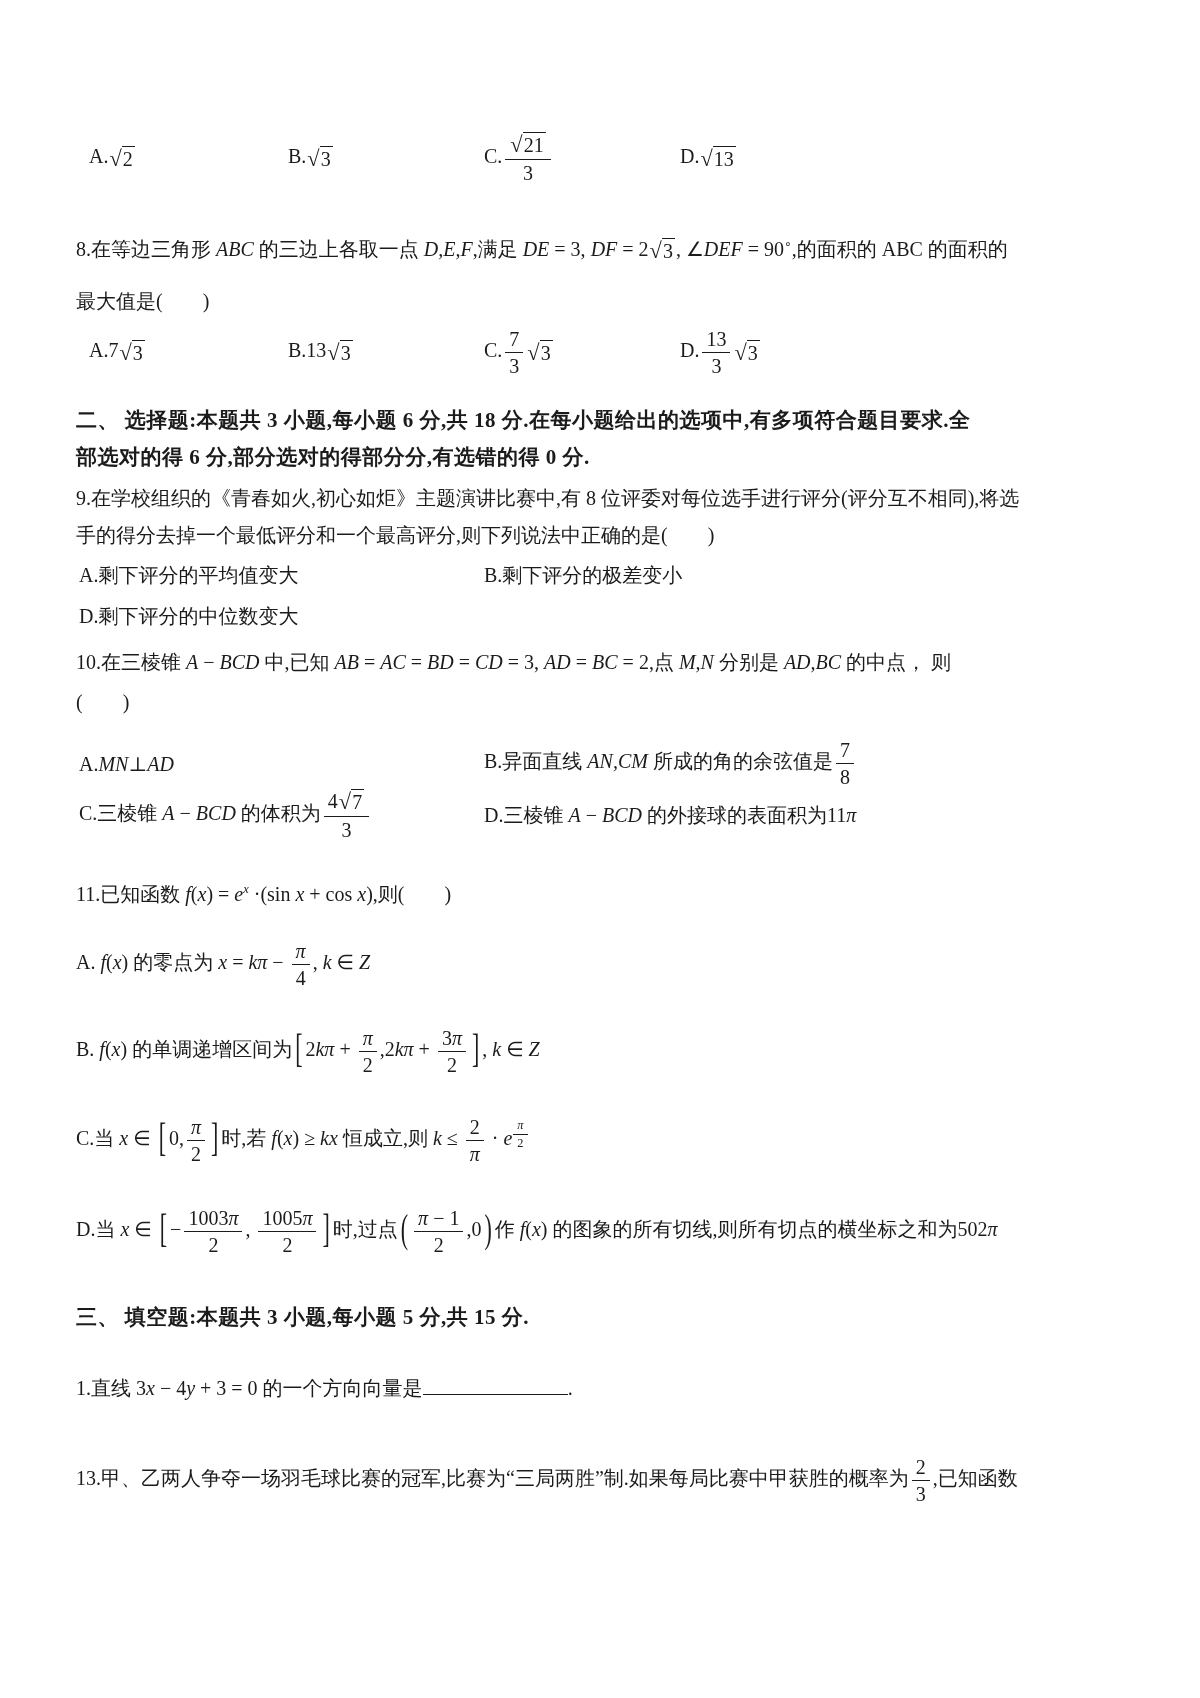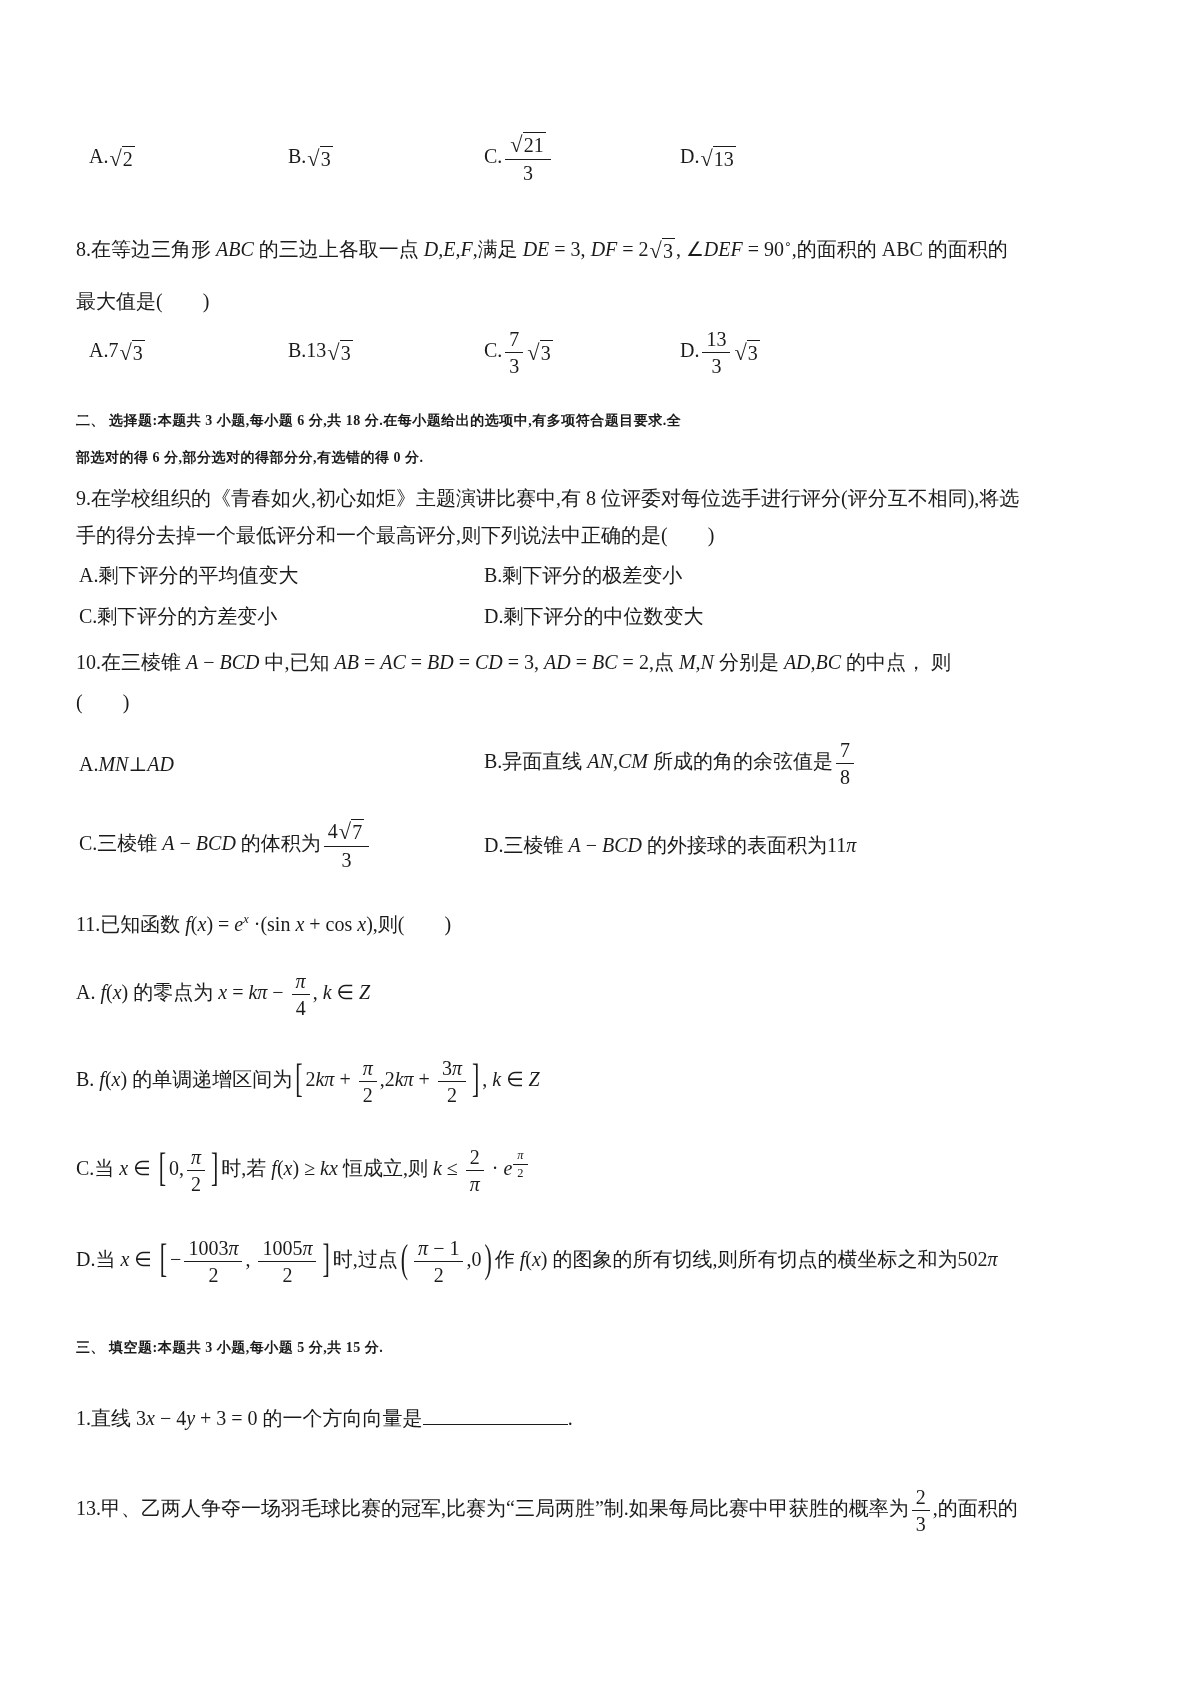--- a/index.html
+++ b/index.html
@@ -6,21 +6,21 @@
   body{
     width:1200px;height:1698px;overflow:hidden;
     background:#ffffff;color:#1b1b1b;
     font-family:"Liberation Serif","DejaVu Serif",serif;
     font-size:20px;
   }
   .page{padding:0 56px 0 76px;}
   .para{line-height:37px;white-space:pre-wrap;font-family:Liberation Serif, serif;}
   .q8stem{line-height:52px;}
   .q10stem{line-height:40px;}
-  .bold{font-weight:bold;font-size:14px;letter-spacing:.5px;}
+  .bold{font-weight:bold;font-size:21px;letter-spacing:.5px;}
   .opt-row{display:grid;grid-template-columns:199px 196px 196px auto;
     padding-left:13px;align-items:center;white-space:pre-wrap;}
   .opt2-row{display:grid;grid-template-columns:405px auto;
     padding-left:3px;align-items:center;white-space:pre-wrap;}
   .opt{display:block;}
   .mi{font-style:italic;}
   sup.sup{font-size:.62em;line-height:0;vertical-align:super;}
   .sqrt{display:inline-flex;align-items:flex-start;vertical-align:middle;margin:0 1px;white-space:nowrap;}
   .sqrt-rad{font-size:1.12em;line-height:1.15;}
   .sqrt-body{border-top:1.6px solid currentColor;padding:0 2px 0 1px;line-height:1.25;}
@@ -84,43 +84,42 @@
 
   <div class="para bold" style="margin-top:24px"><span class="t">二、 选择题:本题共 3 小题,每小题 6 分,共 18 分.在每小题给出的选项中,有多项符合题目要求.全</span><br><span class="t">部选对的得 6 分,部分选对的得部分分,有选错的得 0 分.</span></div>
 
   <div class="para" style="margin-top:4px"><span class="t">9.在学校组织的《青春如火,初心如炬》主题演讲比赛中,有 8 位评委对每位选手进行评分(评分互不相同),将选</span><br><span class="t">手的得分去掉一个最低评分和一个最高评分,则下列说法中正确的是(        )</span></div>
 
   <div class="opt2-row" style="margin-top:8px">
     <span class="opt"><span class="t">A.剩下评分的平均值变大</span></span>
     <span class="opt"><span class="t">B.剩下评分的极差变小</span></span>
   </div>
   <div class="opt2-row" style="margin-top:14px">
-    <span class="opt"><span class="t">C.剩下评分的方差变小</span></span>
     <span class="opt"><span class="t">D.剩下评分的中位数变大</span></span>
   </div>
 
   <div class="para q10stem" style="margin-top:12px"><span class="t">10.在三棱锥 </span><span class="mi">A</span><span class="t"> − </span><span class="mi">BCD</span><span class="t"> 中,已知 </span><span class="mi">AB</span><span class="t"> = </span><span class="mi">AC</span><span class="t"> = </span><span class="mi">BD</span><span class="t"> = </span><span class="mi">CD</span><span class="t"> = 3, </span><span class="mi">AD</span><span class="t"> = </span><span class="mi">BC</span><span class="t"> = 2,点 </span><span class="mi">M,N</span><span class="t"> 分别是 </span><span class="mi">AD,BC</span><span class="t"> 的中点， 则</span><br><span class="t">(        )</span></div>
 
   <div class="opt2-row" style="margin-top:16px">
     <span class="opt"><span class="t">A.</span><span class="mi">MN</span><span class="t">⊥</span><span class="mi">AD</span></span>
     <span class="opt"><span class="t">B.异面直线 </span><span class="mi">AN,CM</span><span class="t"> 所成的角的余弦值是</span><span class="frac"><span class="num"><span class="t">7</span></span><span class="den"><span class="t">8</span></span></span></span>
   </div>
-  <div class="opt2-row" style="margin-top:30px">
+  <div class="opt2-row" style="">
     <span class="opt"><span class="t">C.三棱锥 </span><span class="mi">A</span><span class="t"> − </span><span class="mi">BCD</span><span class="t"> 的体积为</span><span class="frac"><span class="num"><span class="t">4</span><span class="sqrt">
               <span class="sqrt-rad">√</span>
               <span class="sqrt-body"><span class="t">7</span></span>
             </span></span><span class="den"><span class="t">3</span></span></span></span>
     <span class="opt"><span class="t">D.三棱锥 </span><span class="mi">A</span><span class="t"> − </span><span class="mi">BCD</span><span class="t"> 的外接球的表面积为11</span><span class="mi">π</span></span>
   </div>
 
   <div class="para" style="margin-top:34px"><span class="t">11.已知函数 </span><span class="mi">f</span><span class="t">(</span><span class="mi">x</span><span class="t">) = </span><span class="mi">e</span><sup class="sup"><span class="mi">x</span></sup><span class="t"> ·(sin </span><span class="mi">x</span><span class="t"> + cos </span><span class="mi">x</span><span class="t">),则(        )</span></div>
   <div class="para" style="margin-top:26px"><span class="t">A. </span><span class="mi">f</span><span class="t">(</span><span class="mi">x</span><span class="t">) 的零点为 </span><span class="mi">x</span><span class="t"> = </span><span class="mi">kπ</span><span class="t"> − </span><span class="frac"><span class="num"><span class="mi">π</span></span><span class="den"><span class="t">4</span></span></span><span class="t">, </span><span class="mi">k</span><span class="t"> ∈ </span><span class="mi">Z</span></div>
   <div class="para" style="margin-top:36px"><span class="t">B. </span><span class="mi">f</span><span class="t">(</span><span class="mi">x</span><span class="t">) 的单调递增区间为</span><span class="big">[</span><span class="t">2</span><span class="mi">kπ</span><span class="t"> + </span><span class="frac"><span class="num"><span class="mi">π</span></span><span class="den"><span class="t">2</span></span></span><span class="t">,2</span><span class="mi">kπ</span><span class="t"> + </span><span class="frac"><span class="num"><span class="t">3</span><span class="mi">π</span></span><span class="den"><span class="t">2</span></span></span><span class="big">]</span><span class="t">, </span><span class="mi">k</span><span class="t"> ∈ </span><span class="mi">Z</span></div>
   <div class="para" style="margin-top:38px"><span class="t">C.当 </span><span class="mi">x</span><span class="t"> ∈ </span><span class="big">[</span><span class="t">0,</span><span class="frac"><span class="num"><span class="mi">π</span></span><span class="den"><span class="t">2</span></span></span><span class="big">]</span><span class="t">时,若 </span><span class="mi">f</span><span class="t">(</span><span class="mi">x</span><span class="t">) ≥ </span><span class="mi">kx</span><span class="t"> 恒成立,则 </span><span class="mi">k</span><span class="t"> ≤ </span><span class="frac"><span class="num"><span class="t">2</span></span><span class="den"><span class="mi">π</span></span></span><span class="t"> · </span><span class="mi">e</span><sup class="sup"><span class="frac"><span class="num"><span class="mi">π</span></span><span class="den"><span class="t">2</span></span></span></sup></div>
   <div class="para" style="margin-top:40px"><span class="t">D.当 </span><span class="mi">x</span><span class="t"> ∈ </span><span class="big">[</span><span class="t">−</span><span class="frac"><span class="num"><span class="t">1003</span><span class="mi">π</span></span><span class="den"><span class="t">2</span></span></span><span class="t">, </span><span class="frac"><span class="num"><span class="t">1005</span><span class="mi">π</span></span><span class="den"><span class="t">2</span></span></span><span class="big">]</span><span class="t">时,过点</span><span class="big">(</span><span class="frac"><span class="num"><span class="mi">π</span><span class="t"> − 1</span></span><span class="den"><span class="t">2</span></span></span><span class="t">,0</span><span class="big">)</span><span class="t">作 </span><span class="mi">f</span><span class="t">(</span><span class="mi">x</span><span class="t">) 的图象的所有切线,则所有切点的横坐标之和为502</span><span class="mi">π</span></div>
 
   <div class="para bold" style="margin-top:42px"><span class="t">三、 填空题:本题共 3 小题,每小题 5 分,共 15 分.</span></div>
 
   <div class="para" style="margin-top:34px"><span class="t">1.直线 3</span><span class="mi">x</span><span class="t"> − 4</span><span class="mi">y</span><span class="t"> + 3 = 0 的一个方向向量是</span><span class="blank" style="width: 145px;"></span><span class="t">.</span></div>
 
-  <div class="para" style="margin-top:48px"><span class="t">13.甲、乙两人争夺一场羽毛球比赛的冠军,比赛为“三局两胜”制.如果每局比赛中甲获胜的概率为</span><span class="frac"><span class="num"><span class="t">2</span></span><span class="den"><span class="t">3</span></span></span><span class="t">,的面积的</span></div>
+  <div class="para" style="margin-top:48px"><span class="t">13.甲、乙两人争夺一场羽毛球比赛的冠军,比赛为“三局两胜”制.如果每局比赛中甲获胜的概率为</span><span class="frac"><span class="num"><span class="t">2</span></span><span class="den"><span class="t">3</span></span></span><span class="t">,已知函数</span></div>
 
 </div>
 
 </body></html>

